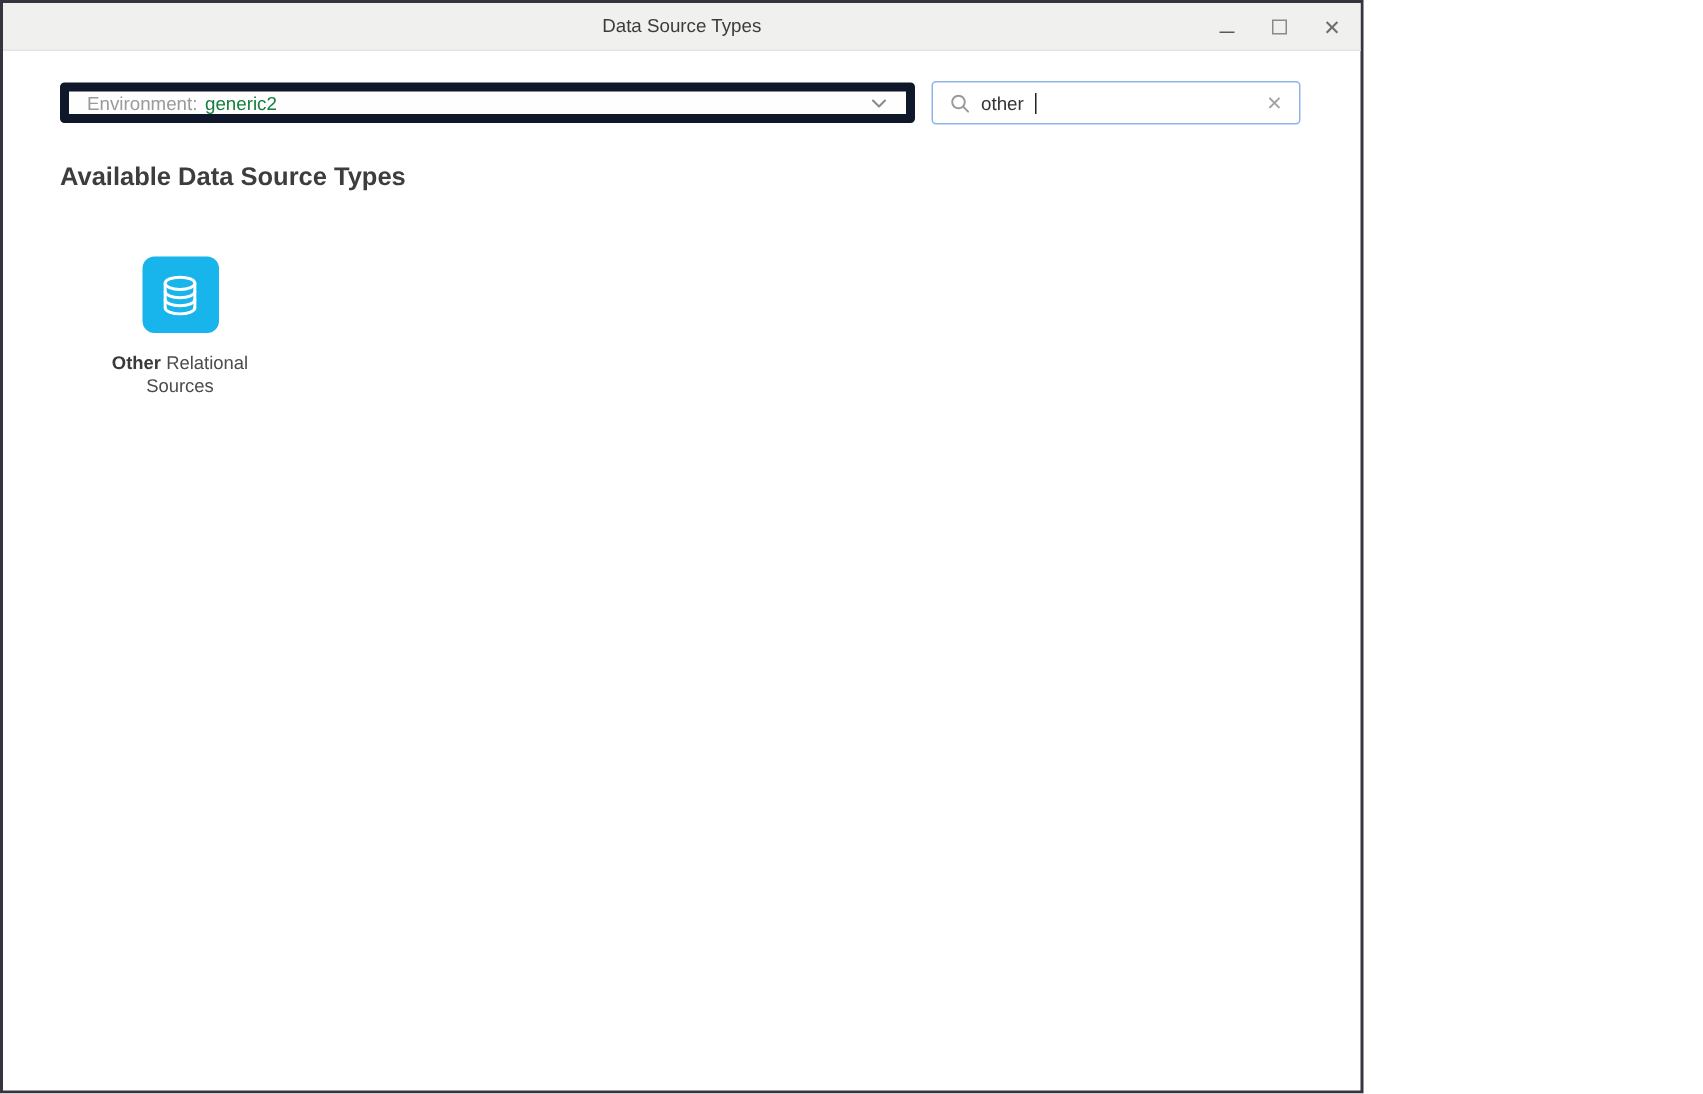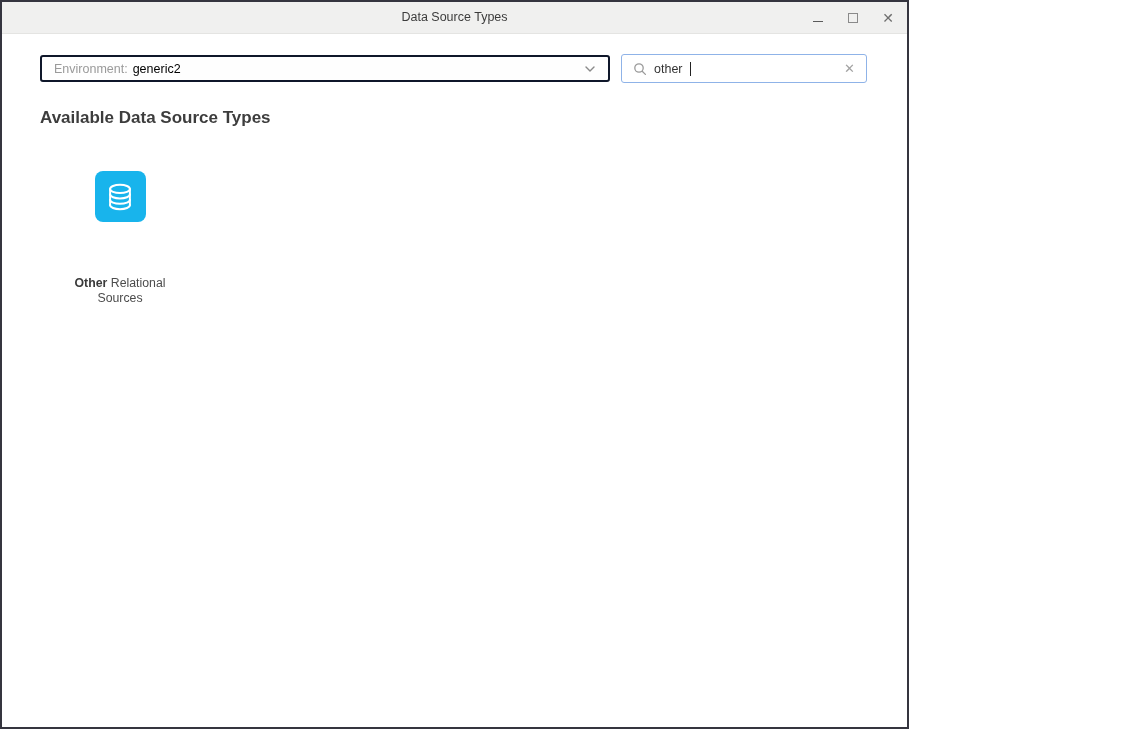--- a/index.html
+++ b/index.html
@@ -34,28 +34,28 @@
   .ctl-min-glyph { width: 10px; height: 0; border-bottom: 1px solid #5a5a5a; margin-top: 8px; }
   .ctl-max-glyph { width: 10px; height: 10px; border: 1px solid #8a8a8a; background: transparent; }
   .ctl-close-glyph { font-size: 14px; color: #6e6e6e; line-height: 14px; }
   
   .toolbar {
     display: flex; align-items: center;
     padding: 20px 40px 0 38px; gap: 11px;
   }
   .env-select {
     flex: 0 0 570px; height: 27px;
-    border: 2px solid #0f172a; border-radius: 3px;
+    border: 6px solid #0f172a; border-radius: 3px;
     background: #fefefe;
     display: flex; align-items: center;
     padding: 0 12px; font-size: 12.5px;
     cursor: default;
   }
   .env-label { color: #9a9a9a; }
-  .env-value { color: #000000; margin-left: 5px; }
+  .env-value { color: #15803d; margin-left: 5px; }
   .env-chevron { margin-left: auto; display: inline-flex; }
   .search-field {
     flex: 1; height: 29px;
     border: 1px solid #8fb3e8; border-radius: 3px;
     background: #ffffff;
     display: flex; align-items: center;
     padding: 0 11px; gap: 7px;
     font-size: 12.5px;
   }
   .search-text { color: #333333; }
@@ -69,21 +69,21 @@
     margin: 25px 0 0 38px;
     font-size: 17px; font-weight: bold; color: #3d3d3d;
   }
   .tiles {
     display: flex; align-items: flex-start;
     padding: 43px 0 0 60px;
   }
   .tile {
     width: 116px;
     display: flex; flex-direction: column; align-items: center;
-    text-align: center; cursor: pointer; gap: 41px;
+    text-align: center; cursor: pointer;
   }
   .tile-icon {
     width: 51px; height: 51px; border-radius: 8px;
     background: #18b4ec;
     display: flex; align-items: center; justify-content: center;
   }
   .tile-caption {
     margin-top: 13px;
     font-size: 12.3px; line-height: 15px; color: #4c4c4c;
   }

